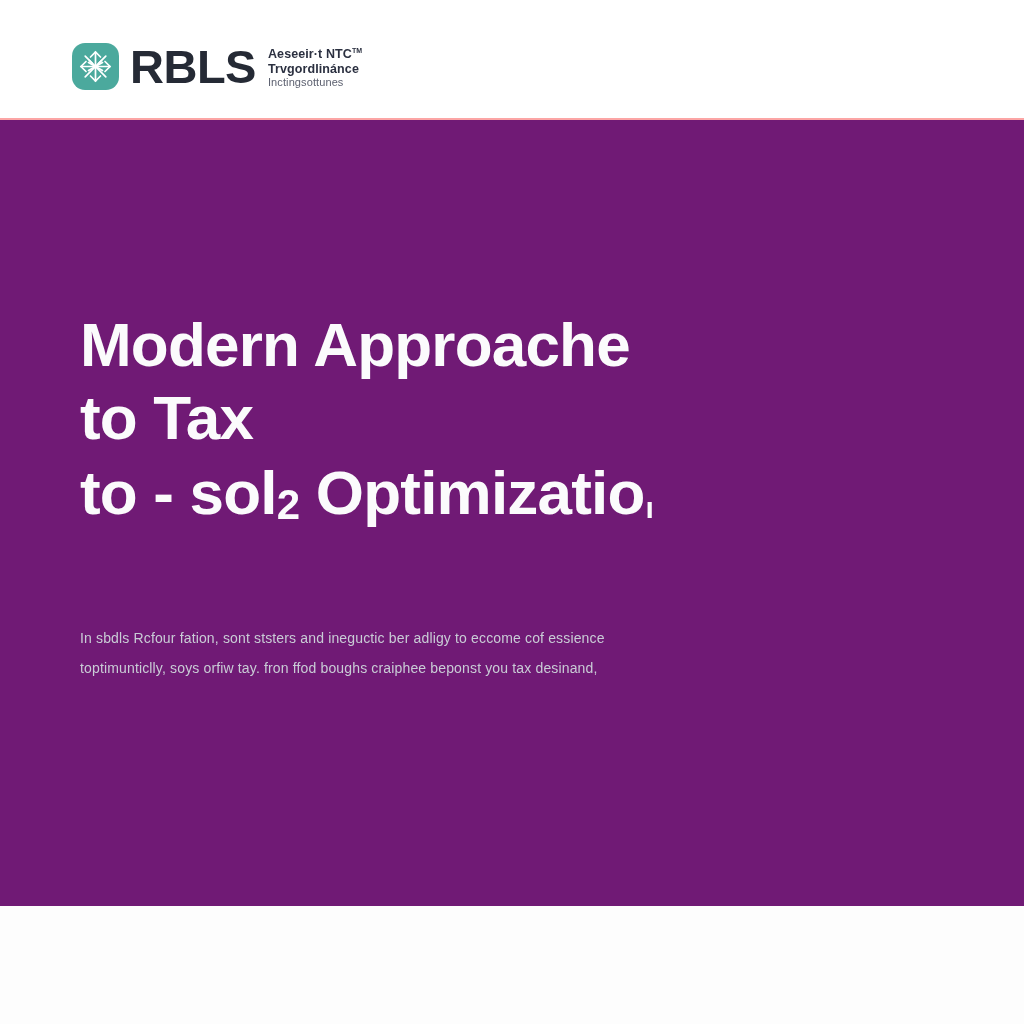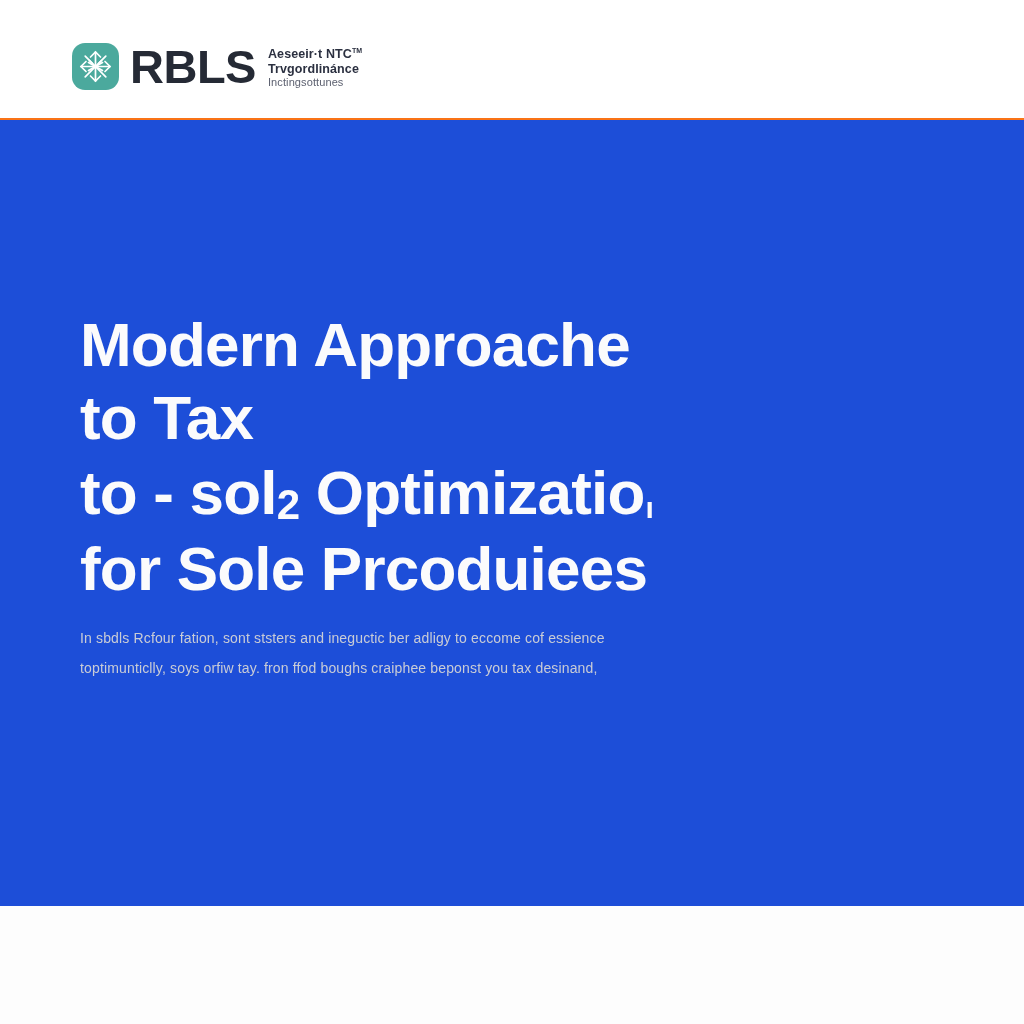--- a/index.html
+++ b/index.html
@@ -115,22 +115,22 @@
     white-space: nowrap;
   }
 
   
   #hero {
     position: absolute;
     left: 0;
     top: 118px;
     width: 1024px;
     height: 788px;
-    background: #1d4ed8;
-    border-top: 2px solid #f97316;
+    background: #701a75;
+    border-top: 2px solid #fca5a5;
     box-sizing: border-box;
   }
 
   #headline {
     position: absolute;
     left: 80px;
     top: 193px;
     width: 830px;
   }
   .hl {
@@ -224,21 +224,20 @@
 
 
   </div>
 
   <div id="hero">
 
     <div id="headline">
       <div class="hl hl-1">Modern Approache</div>
       <div class="hl hl-2">to Tax</div>
       <div class="hl hl-3"><span>to - sol</span><span class="sub-small">2</span><span> Optimizatio</span><span class="trail-mark">ı</span></div>
-      <div class="hl hl-4">for Sole Prcoduiees</div>
     </div>
 
     <div id="body-copy">
       <p>In sbdls Rcfour fation, sont ststers and ineguctic ber adligy to eccome cof essience</p>
       <p>toptimunticlly, soys orfiw tay. fron ffod boughs craiphee beponst you tax desinand,</p>
     </div>
 
   </div>
 
   <div id="footer-band"></div>

